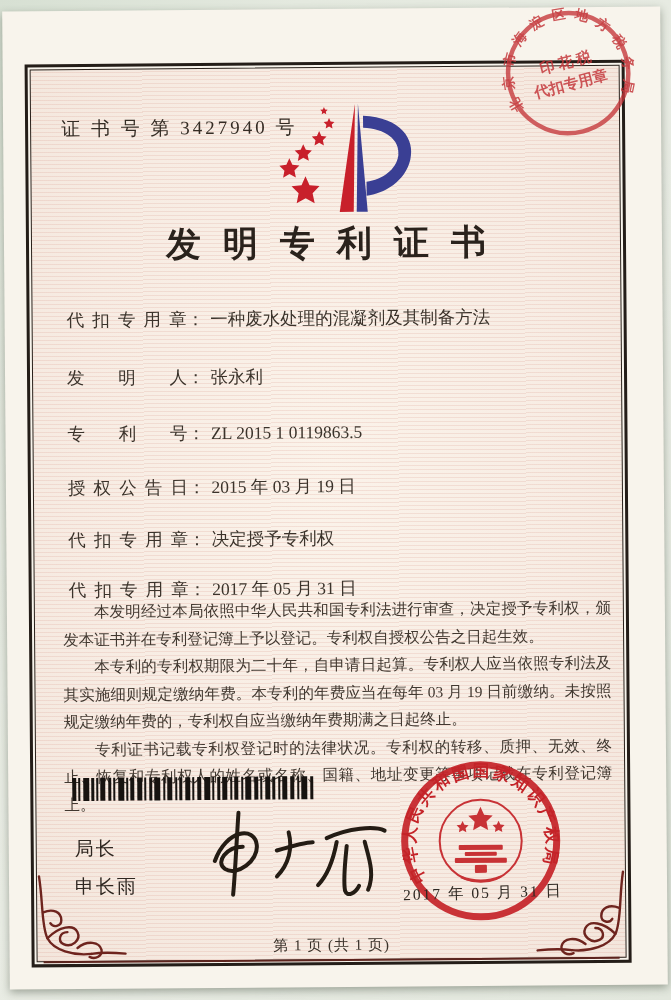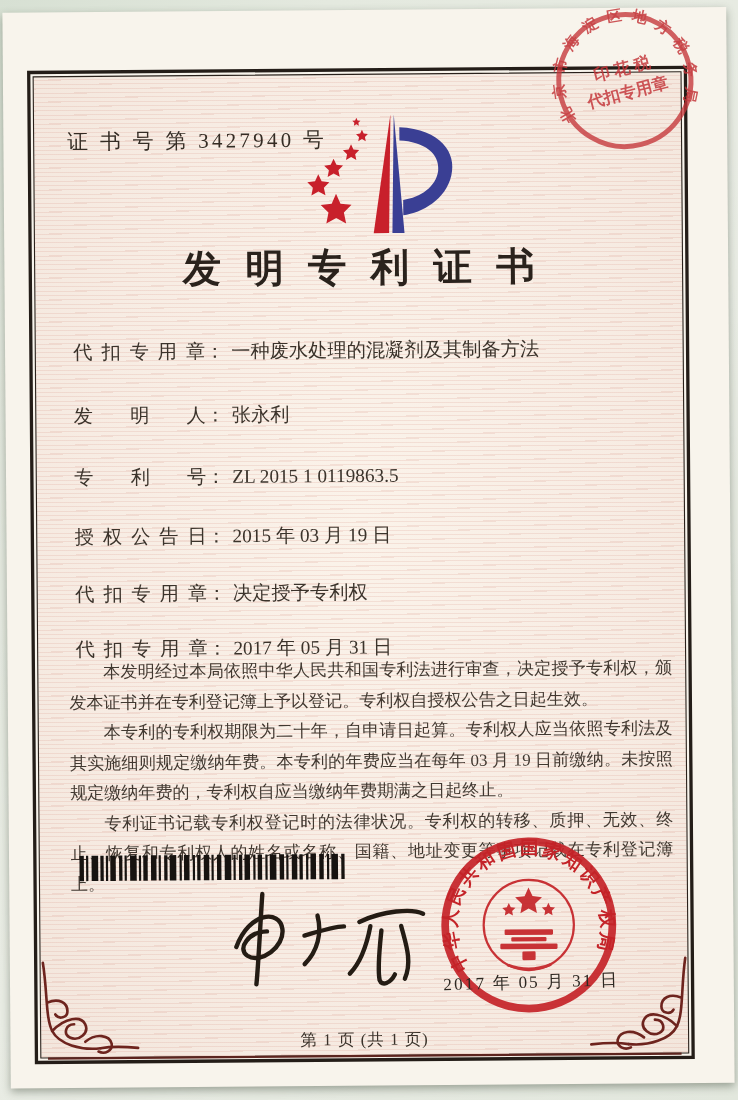--- a/index.html
+++ b/index.html
@@ -130,20 +130,24 @@
             <div class="b" style="width: 5px; margin-right: 2px;"></div>
             <div class="b" style="width: 3px; margin-right: 3px;"></div>
             <div class="b" style="width: 2px; margin-right: 2px;"></div>
             <div class="b" style="width: 5px; margin-right: 3px;"></div>
             <div class="b" style="width: 4px; margin-right: 3px;"></div>
             <div class="b" style="width: 2px; margin-right: 2px;"></div>
             <div class="b" style="width: 6px; margin-right: 3px;"></div>
             <div class="b" style="width: 3px; margin-right: 0px;"></div>
           </div>
 
+        <div class="director">
+          <div>局长</div>
+          <div>申长雨</div>
+        </div>
 
         <div class="signature">
           <svg width="215" height="110" viewBox="0 0 215 110" fill="none" stroke="#241c14" stroke-width="4" stroke-linecap="round" stroke-linejoin="round">
             <path d="M38,62 C50,30 78,28 80,46 C82,62 60,78 48,70 C38,63 50,48 66,48"></path>
             <path d="M62,14 C60,40 58,78 56,96"></path>
             <path d="M112,34 C116,50 112,66 100,78"></path>
             <path d="M100,52 C114,48 128,44 136,44"></path>
             <path d="M150,40 C172,30 198,28 208,33"></path>
             <path d="M160,44 C156,64 150,78 141,87"></path>
             <path d="M170,48 C168,66 166,82 168,93 C170,99 178,96 182,88"></path>

